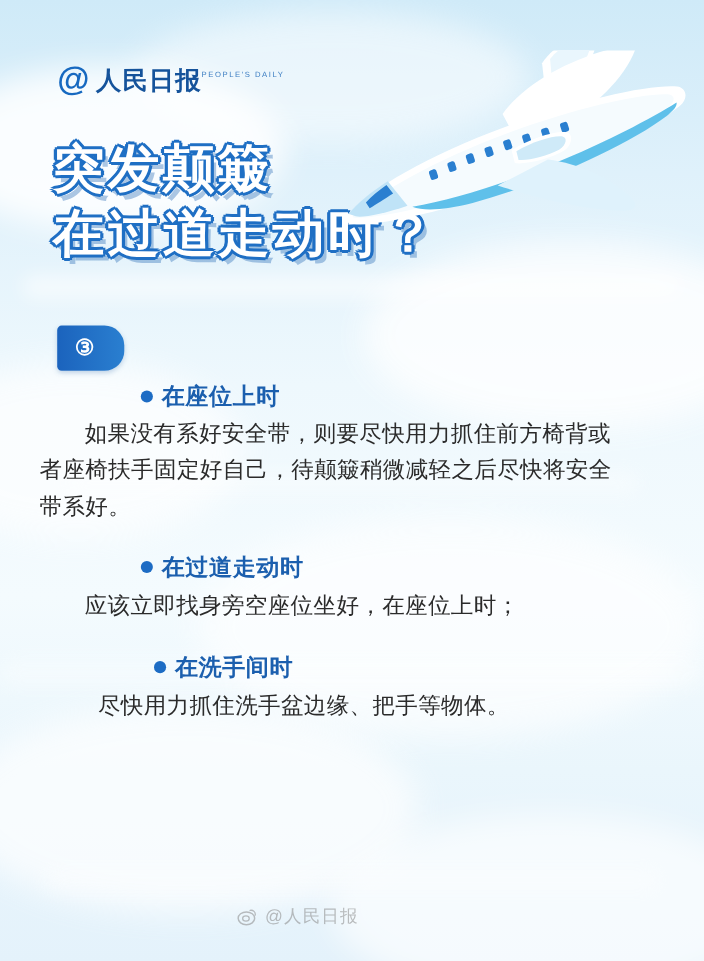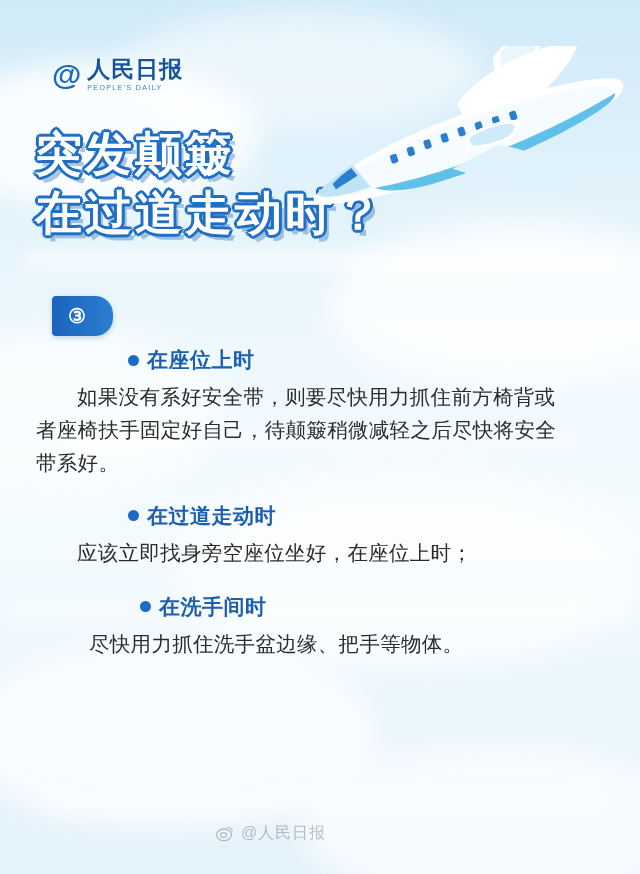--- a/index.html
+++ b/index.html
@@ -64,21 +64,20 @@
     gap: 6px;
   }
   .logo-at {
     font-size: 30px;
     color: #1769c0;
     line-height: 1;
     font-weight: bold;
   }
   .logo-text-wrap {
     display: flex;
-    flex-direction: column;
     line-height: 1;
   }
   .logo-cn {
     font-size: 23px;
     font-weight: bold;
     color: #15539b;
     letter-spacing: 1px;
   }
   .logo-en {
     font-size: 7px;
@@ -93,21 +92,21 @@
     right: -10px;
     top: 46px;
     width: 380px;
     height: 190px;
     z-index: 2;
   }
 
   
   .title-block {
     position: absolute;
-    left: 35px;
+    left: 48px;
     top: 124px;
   }
   .title-line {
     font-family: "DejaVu Sans", "Liberation Sans", sans-serif;
     font-size: 47px;
     font-weight: bold;
     color: #ffffff;
     letter-spacing: 3px;
     line-height: 1.26;
     text-shadow:
@@ -136,20 +135,21 @@
 
   
   .body-wrap {
     position: absolute;
     left: 0;
     top: 344px;
     width: 640px;
   }
   .sec {
     margin-bottom: 8px;
+    font-family: Liberation Mono, monospace;
   }
   .sec-head {
     display: flex;
     align-items: center;
     gap: 8px;
     padding-left: 128px;
     margin-bottom: 6px;
   }
   .dot {
     width: 11px;

